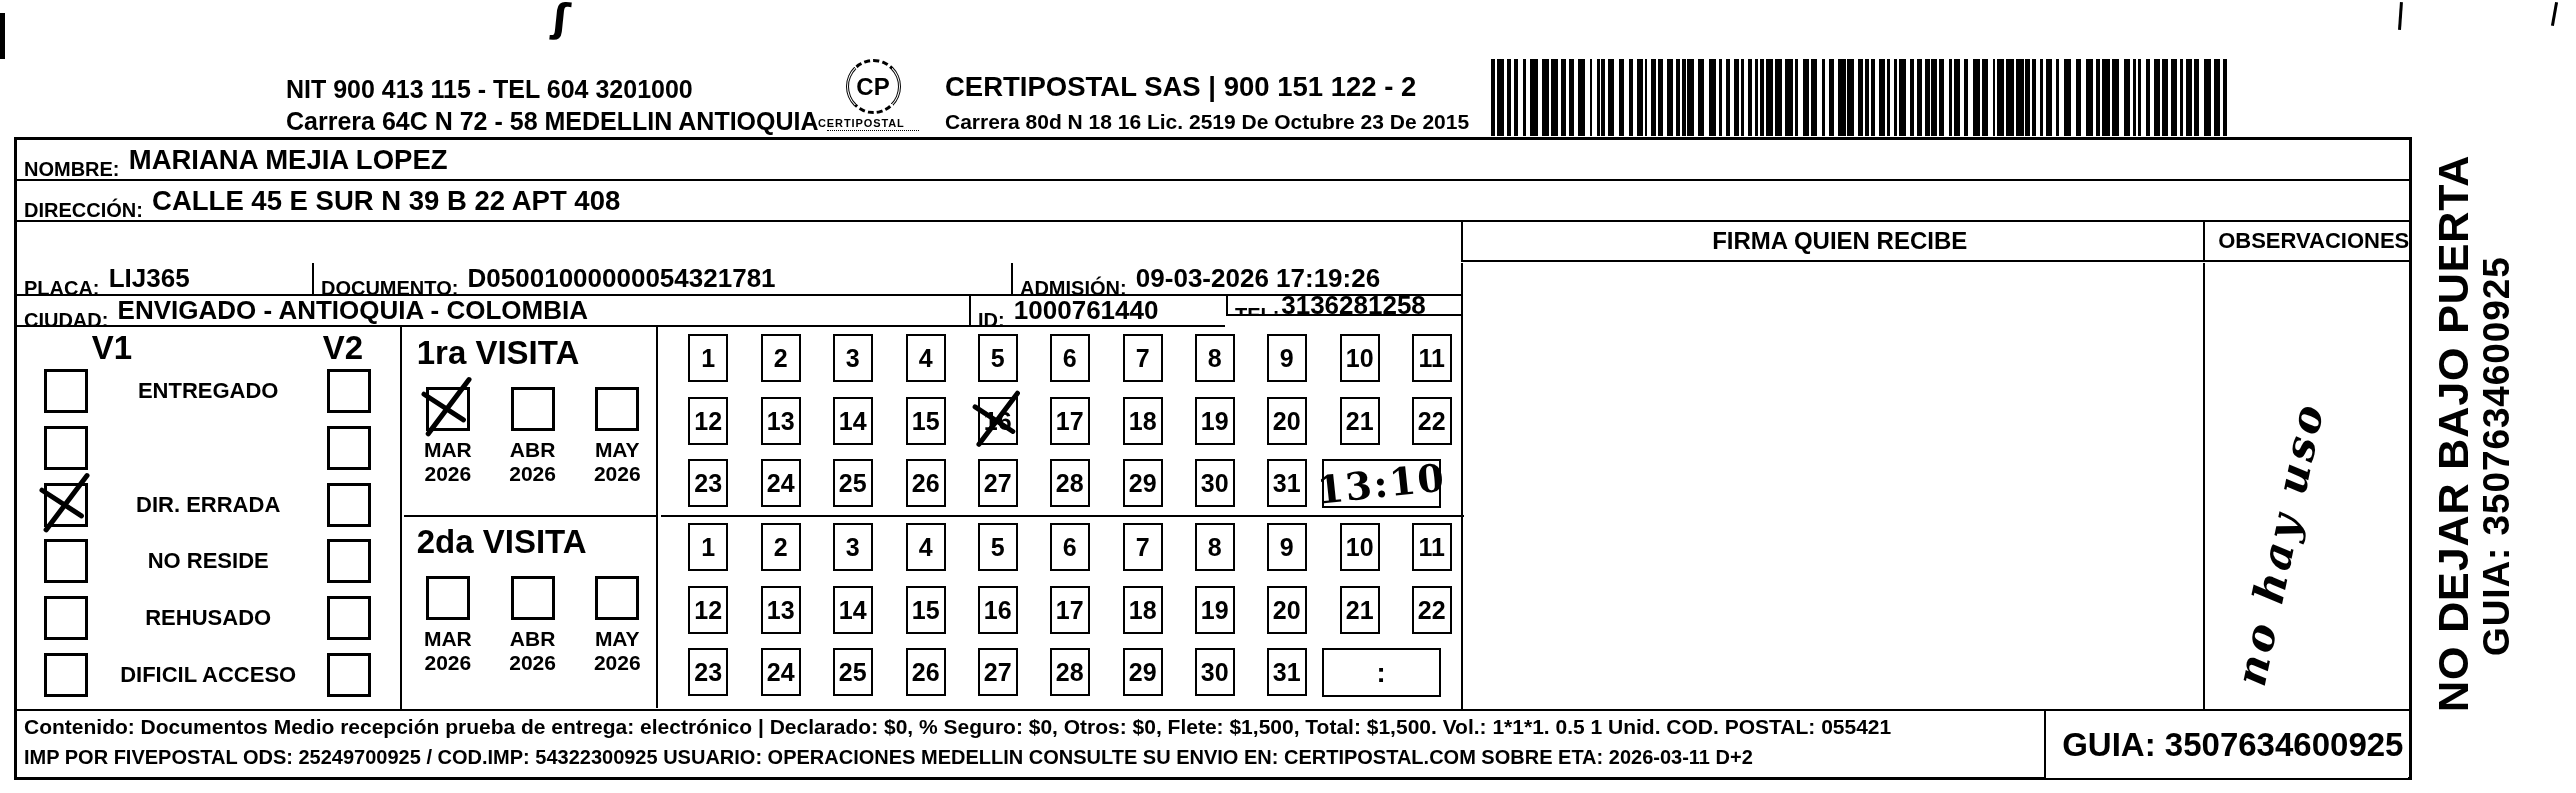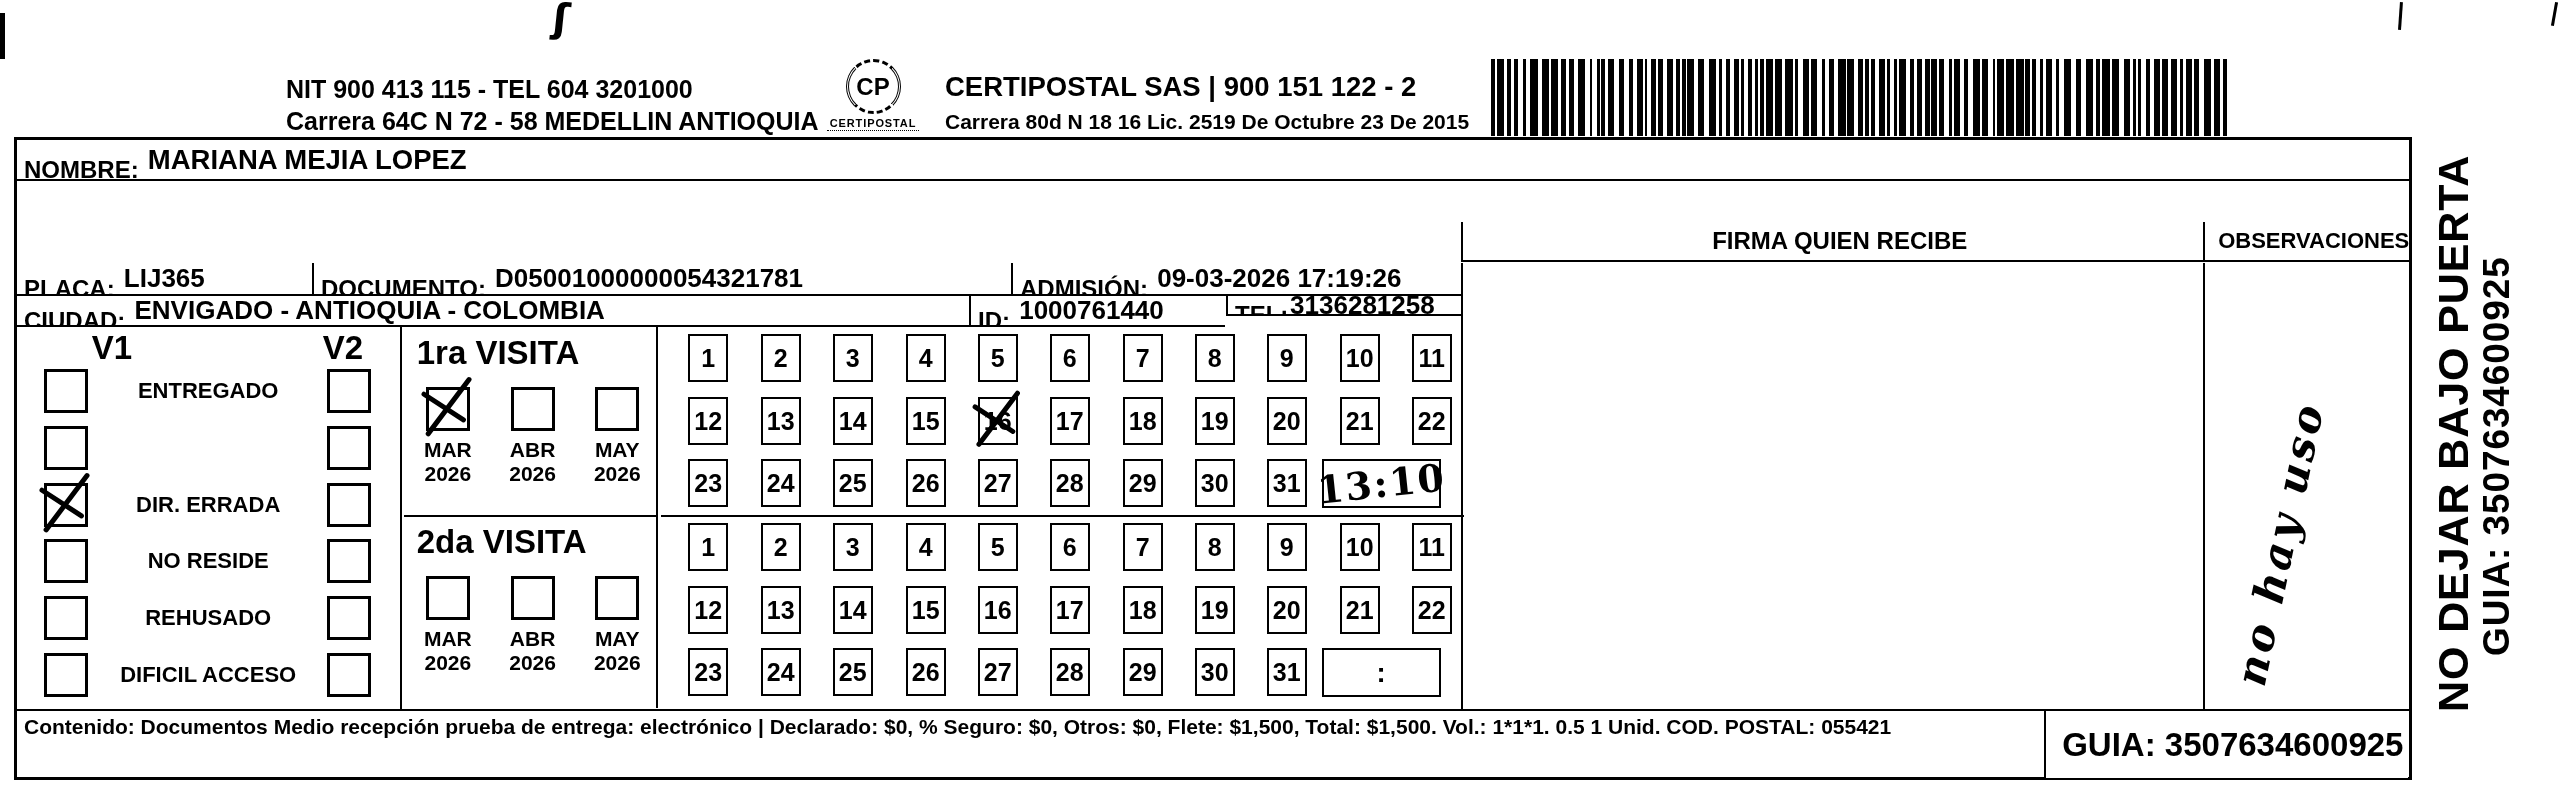--- a/index.html
+++ b/index.html
@@ -9,21 +9,21 @@
     background: #fff; color: #000;
     font-family: "Liberation Sans", sans-serif;
     font-weight: bold;
     overflow: hidden;
   }
   .abs { position: absolute; }
 
   
   .company-name { left: 20px; top: 84px; font-size: 37px; letter-spacing: 0.9px; }
   .company-block { left: 286px; top: 73px; font-size: 25px; line-height: 32px; white-space: nowrap; }
-  .logo { left: 818px; top: 59px; width: 110px; text-align: center; }
+  .logo { left: 818px; top: 59px; width: 110px; text-align: left; }
   .logo-circle { width: 55px; height: 55px; border: 3.7px solid #000; border-radius: 50%;
                  margin: 0 auto; display: flex; align-items: center; justify-content: center;
                  font-size: 24px; border-style: dashed double dashed double; }
   .logo-name { font-size: 11px; letter-spacing: 0.9px; margin-top: 2.7px; }
   .logo-tag { height: 3.7px; border-top: 1.8px dotted #000; width: 92px; margin: 1.8px auto 0 auto; }
   .carrier-block { left: 945px; top: 71px; white-space: nowrap; }
   .carrier-line1 { font-size: 27.5px; }
   .carrier-line2 { font-size: 21px; margin-top: 7.3px; }
   #barcode { left: 1491px; top: 59px; width: 744px; height: 77px; display: flex; align-items: stretch; }
   #barcode i { flex: none; height: 100%; }
@@ -33,21 +33,21 @@
   .ink-squiggle { left: 553px; top: -5.5px; font-size: 40px; font-family: "DejaVu Sans", sans-serif; transform: rotate(6deg); }
   .edge-line-left { left: 0; top: 13px; width: 4.6px; height: 46px; background: #000; }
   .tick-a { left: 2399px; top: 1.8px; width: 2.7px; height: 27.5px; background: #000; transform: rotate(4deg); }
   .tick-b { left: 2553px; top: 1.8px; width: 2.7px; height: 24px; background: #000; transform: rotate(10deg); }
 
   
   #form { left: 13.7px; top: 137px; width: 2398px; height: 643px; border: 3.7px solid #000; }
   .cell { position: absolute; display: flex; align-items: center; padding-left: 7.3px; white-space: nowrap; overflow: hidden; }
   .bb { border-bottom: 2.7px solid #000; }
   .bl { border-left: 2.7px solid #000; }
-  .flabel { font-size: 24px; margin-right: 9.2px; margin-top: 20px; }
+  .flabel { font-size: 20px; margin-right: 9.2px; margin-top: 20px; }
   .fvalue { font-size: 27.5px; }
   .fvalue.sm { font-size: 26px; }
 
   .hdr-center { justify-content: center; padding-left: 14px; font-size: 24px; text-align: center; }
 
   .vline { position: absolute; width: 0; border-left: 2.7px solid #000; }
 
   
   #vbox { position: absolute; left: 0; top: 187px; width: 385px; height: 382px; border-right: 2.7px solid #000; }
   .vcol-label { position: absolute; top: 1.8px; font-size: 33px; }
@@ -313,20 +313,24 @@
       <i class="b" style="width: 4.6px;"></i>
     </div>
 
   <div class="abs" id="form">
 
     <div class="cell bb" style="left:0;top:0;width:2392px;height:41px;">
       <span class="flabel">NOMBRE:</span>
       <span class="fvalue">MARIANA MEJIA LOPEZ</span>
     </div>
 
+    <div class="cell bb" style="left:0;top:41px;width:2392px;height:41px;">
+      <span class="flabel">DIRECCIÓN:</span>
+      <span class="fvalue">CALLE 45 E SUR N 39 B 22 APT 408</span>
+    </div>
 
     <div class="cell bb bl hdr-center" style="left:1444px;top:82px;width:742px;height:40px;">FIRMA QUIEN RECIBE</div>
     <div class="cell bb bl hdr-center" style="left:2186px;top:82px;width:206px;height:40px;font-size:22px;">OBSERVACIONES</div>
 
     <div class="cell bb" style="left:0;top:123px;width:295px;height:33px;">
       <span class="flabel">PLACA:</span>
       <span class="fvalue sm">LIJ365</span>
     </div>
     <div class="cell bb bl" style="left:295px;top:123px;width:699px;height:33px;">
       <span class="flabel">DOCUMENTO:</span>
@@ -629,20 +633,21 @@
   </span>
         <span class="timebox">
     <i class="tv">:</i>
   </span>
       </div>
 
     <span class="handnote">no hay uso</span>
 
     <div id="footer">
       <div class="foot-line1">Contenido: Documentos Medio recepción prueba de entrega: electrónico | Declarado: $0, % Seguro: $0, Otros: $0, Flete: $1,500, Total: $1,500. Vol.: 1*1*1. 0.5  1 Unid. COD. POSTAL: 055421</div>
+      <div class="foot-line2">IMP POR FIVEPOSTAL ODS: 25249700925 / COD.IMP: 54322300925 USUARIO: OPERACIONES MEDELLIN CONSULTE SU ENVIO EN: CERTIPOSTAL.COM SOBRE ETA: 2026-03-11 D+2</div>
       <div id="footer-guia">GUIA: 3507634600925</div>
     </div>
   </div>
 
   <span class="abs side-warning">NO DEJAR BAJO PUERTA</span>
   <span class="abs side-guia">GUIA: 3507634600925</span>
 
 </div>
 
 

